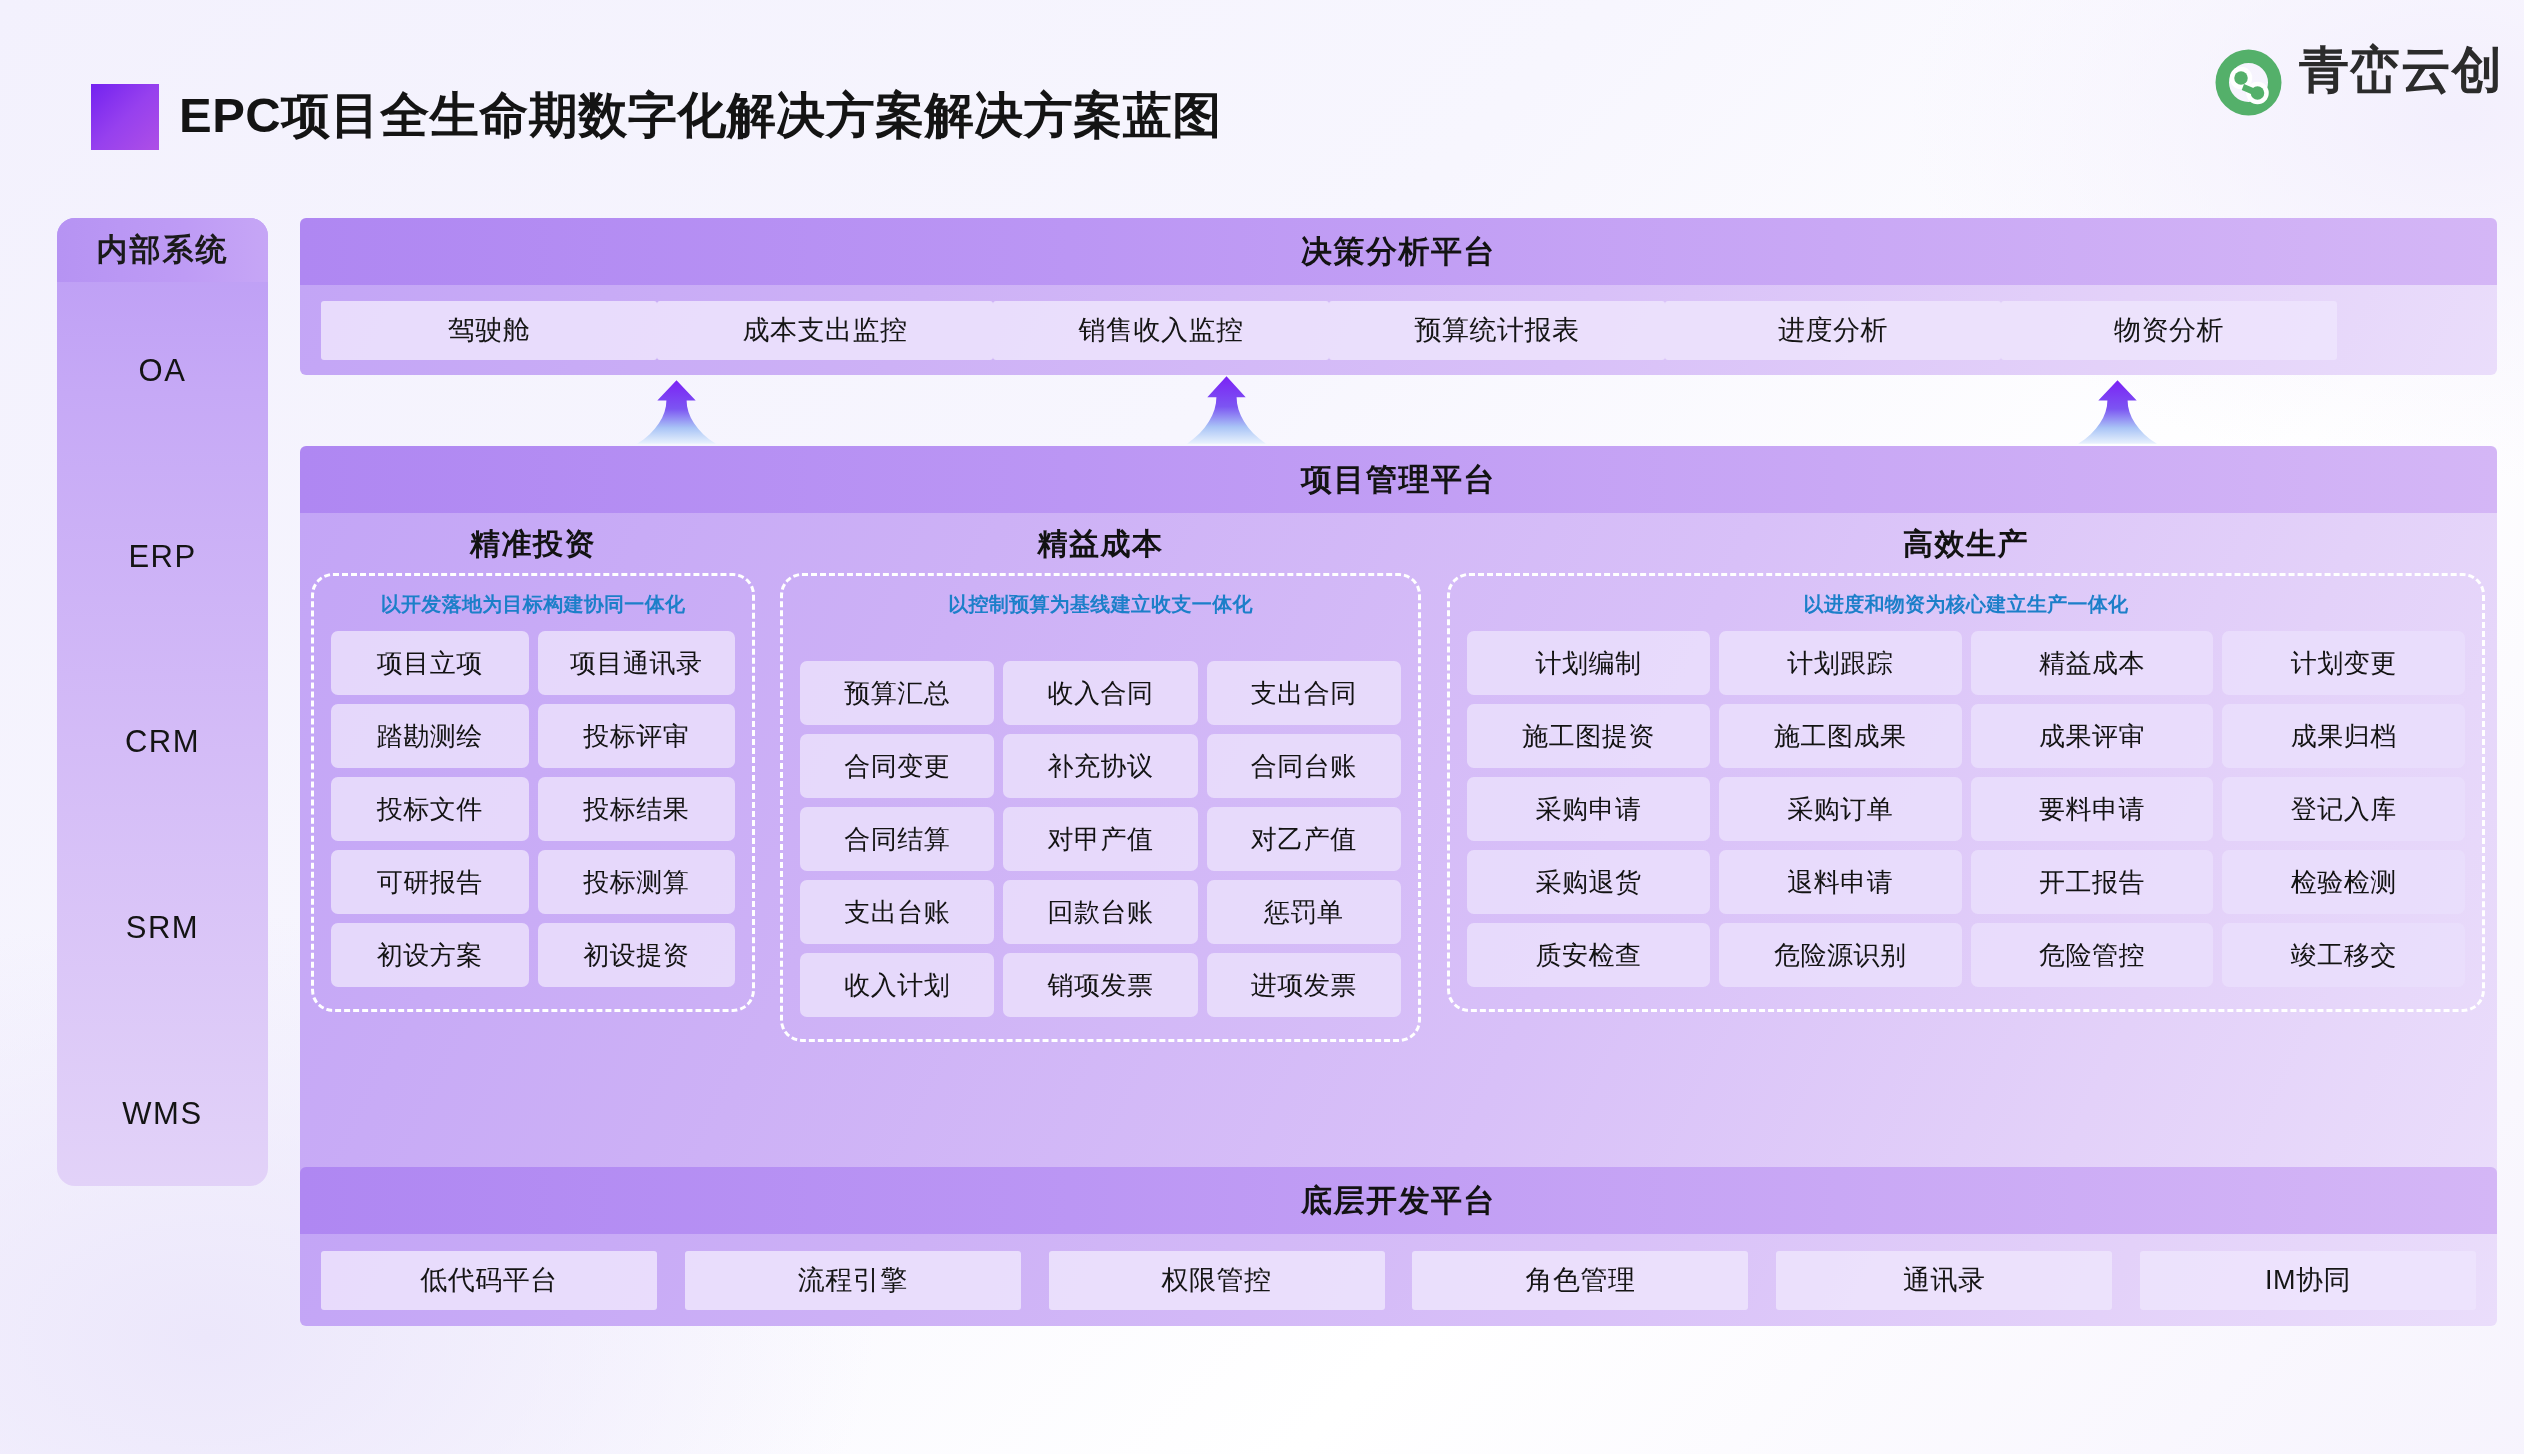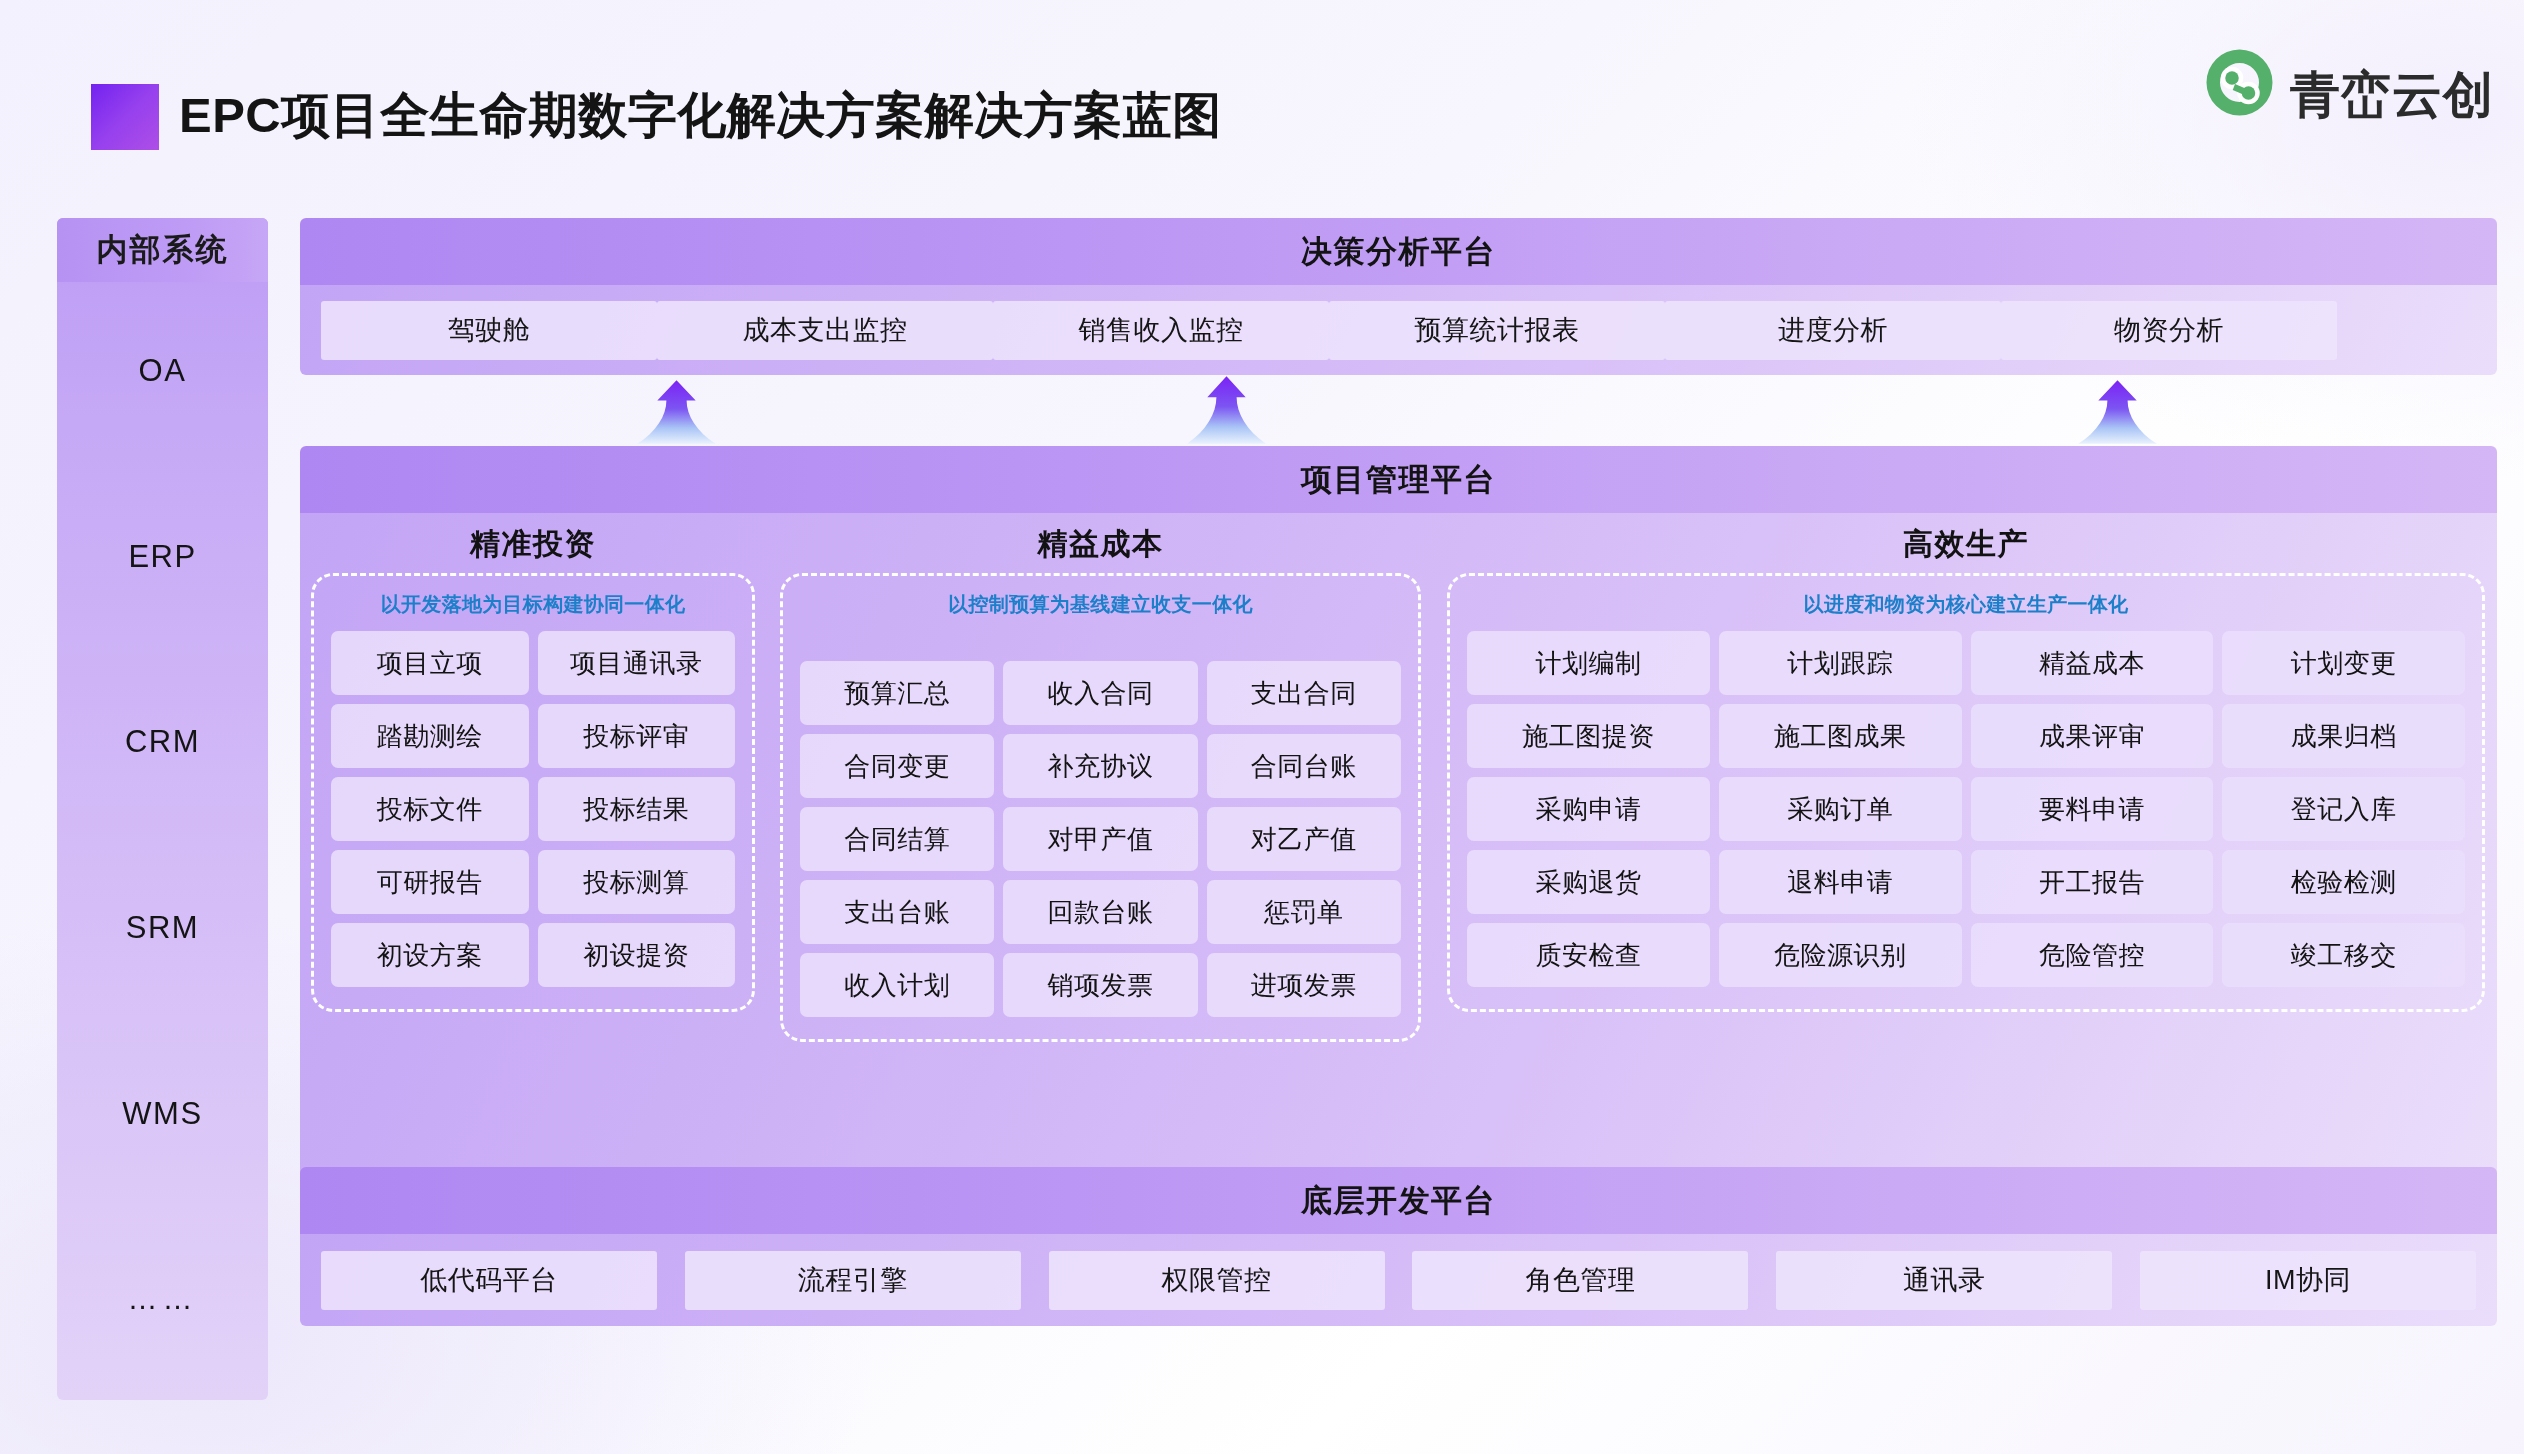--- a/index.html
+++ b/index.html
@@ -25,34 +25,34 @@
     width: 68px; height: 66px;
     background: linear-gradient(135deg, #7322F0 0%, #9640EE 50%, #AE4FE6 100%);
   }
   .title-text {
     position: absolute; left: 179px; top: 80px;
     font-size: 49px; font-weight: 700; color: #141414;
     letter-spacing: 0.5px; line-height: 71px;
     white-space: nowrap;
   }
   .brand {
-    position: absolute; right: 91px; top: 45px;
-    display: flex; align-items: flex-end; gap: 13px;
+    position: absolute; right: 82px; top: 45px;
+    display: flex; align-items: flex-start; gap: 13px;
   }
   .brand-mark { width: 75px; height: 75px; display:block; }
   .brand-name {
     font-size: 50px; font-weight: 800; color: #2B2B2B;
     letter-spacing: 1px; line-height: 1; white-space: nowrap;
   }
 
   
   .sidebar {
     position: absolute; left: 57px; top: 218px;
-    width: 211px; height: 1182px;
-    border-radius: 6px; overflow: hidden;
+    width: 211px; height: 968px;
+    border-radius: 18px; overflow: hidden;
     background: linear-gradient(180deg, #BC9CF5 0%, #C6A9F6 18%, #D4BCF7 55%, #E2D2F8 100%);
   }
   .sidebar-head {
     height: 64px; width: 100%;
     background: linear-gradient(90deg, #B693F3 0%, #BE9BF5 60%, #C6A6F6 100%);
     display: flex; align-items: center; justify-content: center;
   }
   .sidebar-head span {
     font-size: 31px; font-weight: 700; color: #1A1A1A; letter-spacing: 2px;
   }

